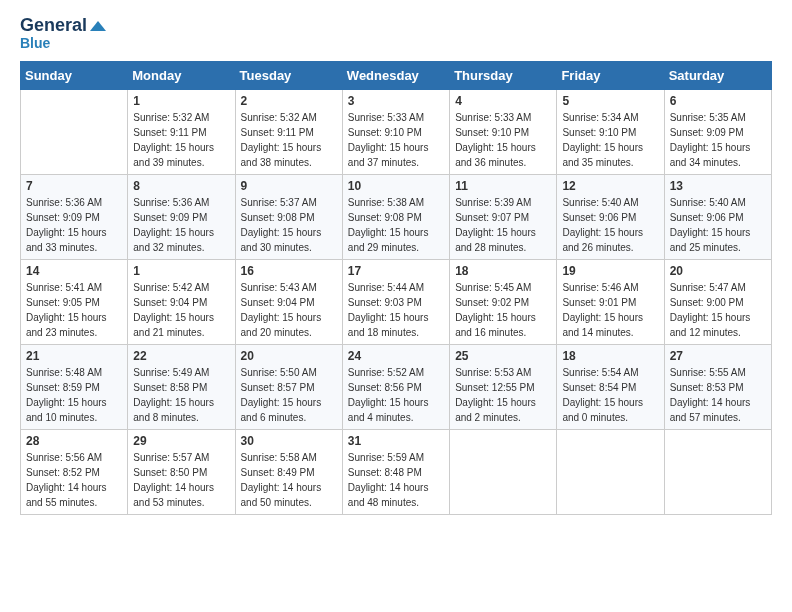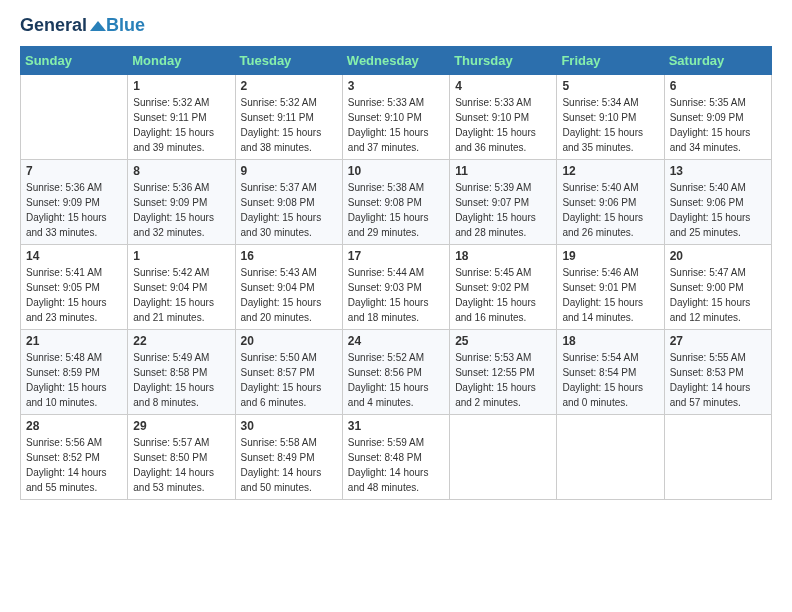--- a/index.html
+++ b/index.html
@@ -35,21 +35,21 @@
       color: #333;
       margin-top: 2px;
     }
     .calendar {
       width: 100%;
       border-collapse: collapse;
       border: 1px solid #ccc;
     }
     .calendar th {
       background-color: #2c6fad;
-      color: #86efac;
+      color: #ffffff;
       font-size: 13px;
       font-weight: bold;
       padding: 6px 4px;
       text-align: left;
       border: 1px solid #2c6fad;
     }
     .calendar td {
       vertical-align: top;
       padding: 4px 5px;
       border: 1px solid #ccc;
@@ -75,23 +75,23 @@
     .empty-cell {
       background: #fff !important;
     }
   </style>
 </head>
 <body>
 
 <div class="header-area">
   <div class="logo">
 
-<div style="display:flex;flex-direction:row;line-height:1.1">
+<div style="display:flex;flex-direction:column;line-height:1.1">
   <span style="font-size:18px;font-weight:bold;color:#1a3a5c">General<span style="display:inline-block;width:0;height:0;border-left:8px solid transparent;border-right:8px solid transparent;border-bottom:10px solid #2980b9;margin-left:3px;vertical-align:middle"></span></span>
-  <span style="font-size:18px;font-weight:bold;color:#2980b9">Blue</span>
+  <span style="font-size:14px;font-weight:bold;color:#2980b9">Blue</span>
 </div>
   </div>
   <div class="title-area">
     <div class="month-title"></div>
     <div class="location"></div>
   </div>
 </div>
 
 <table class="calendar">
   <thead>

